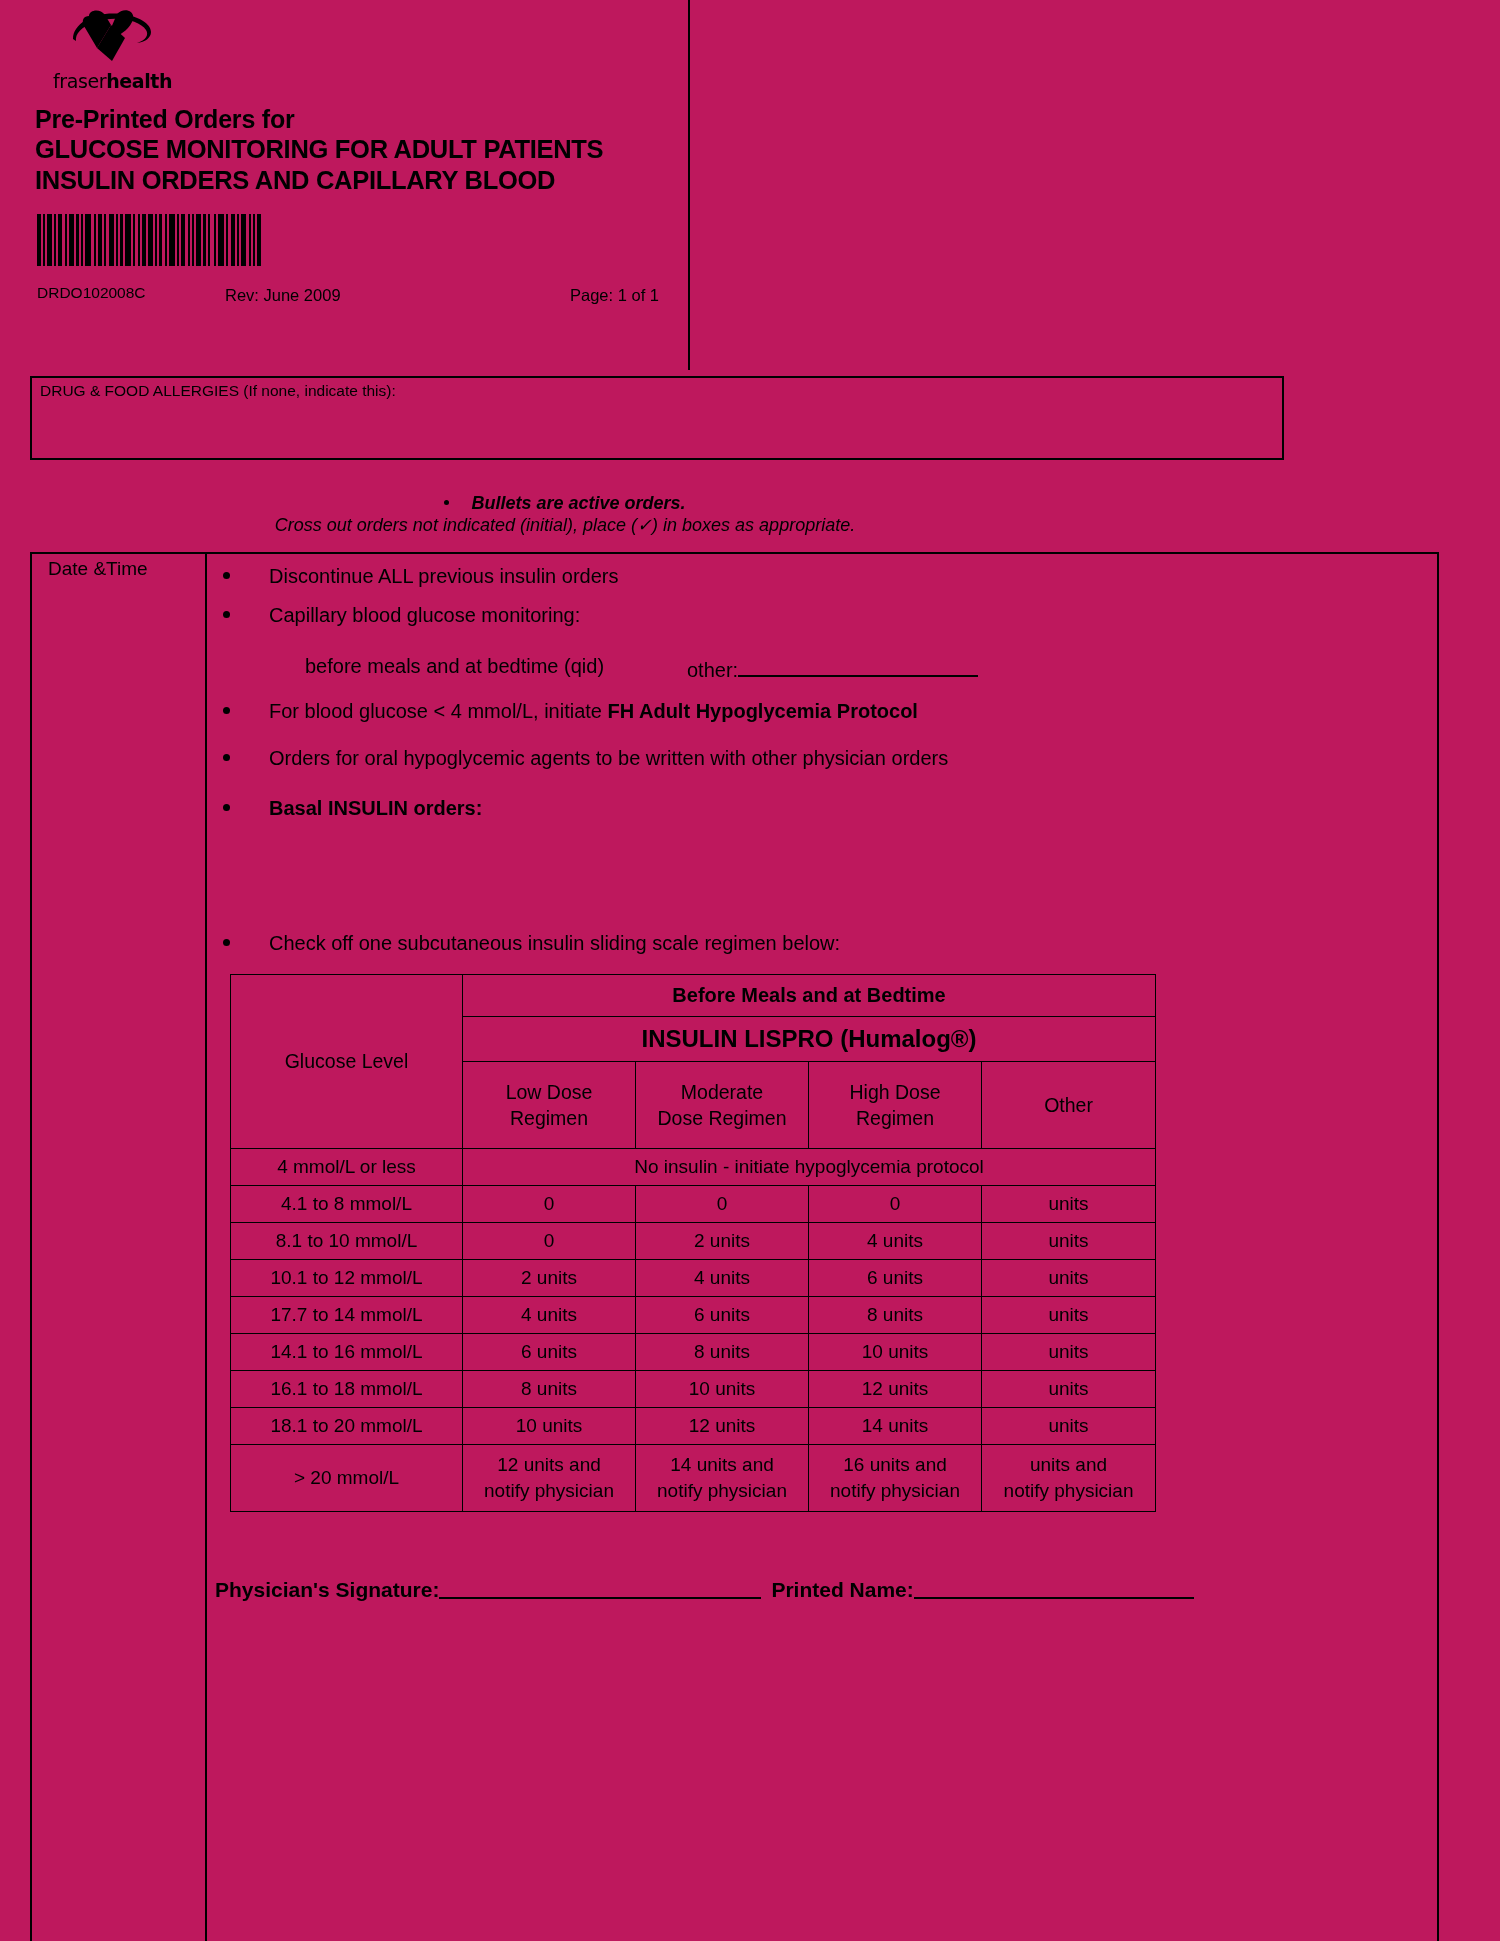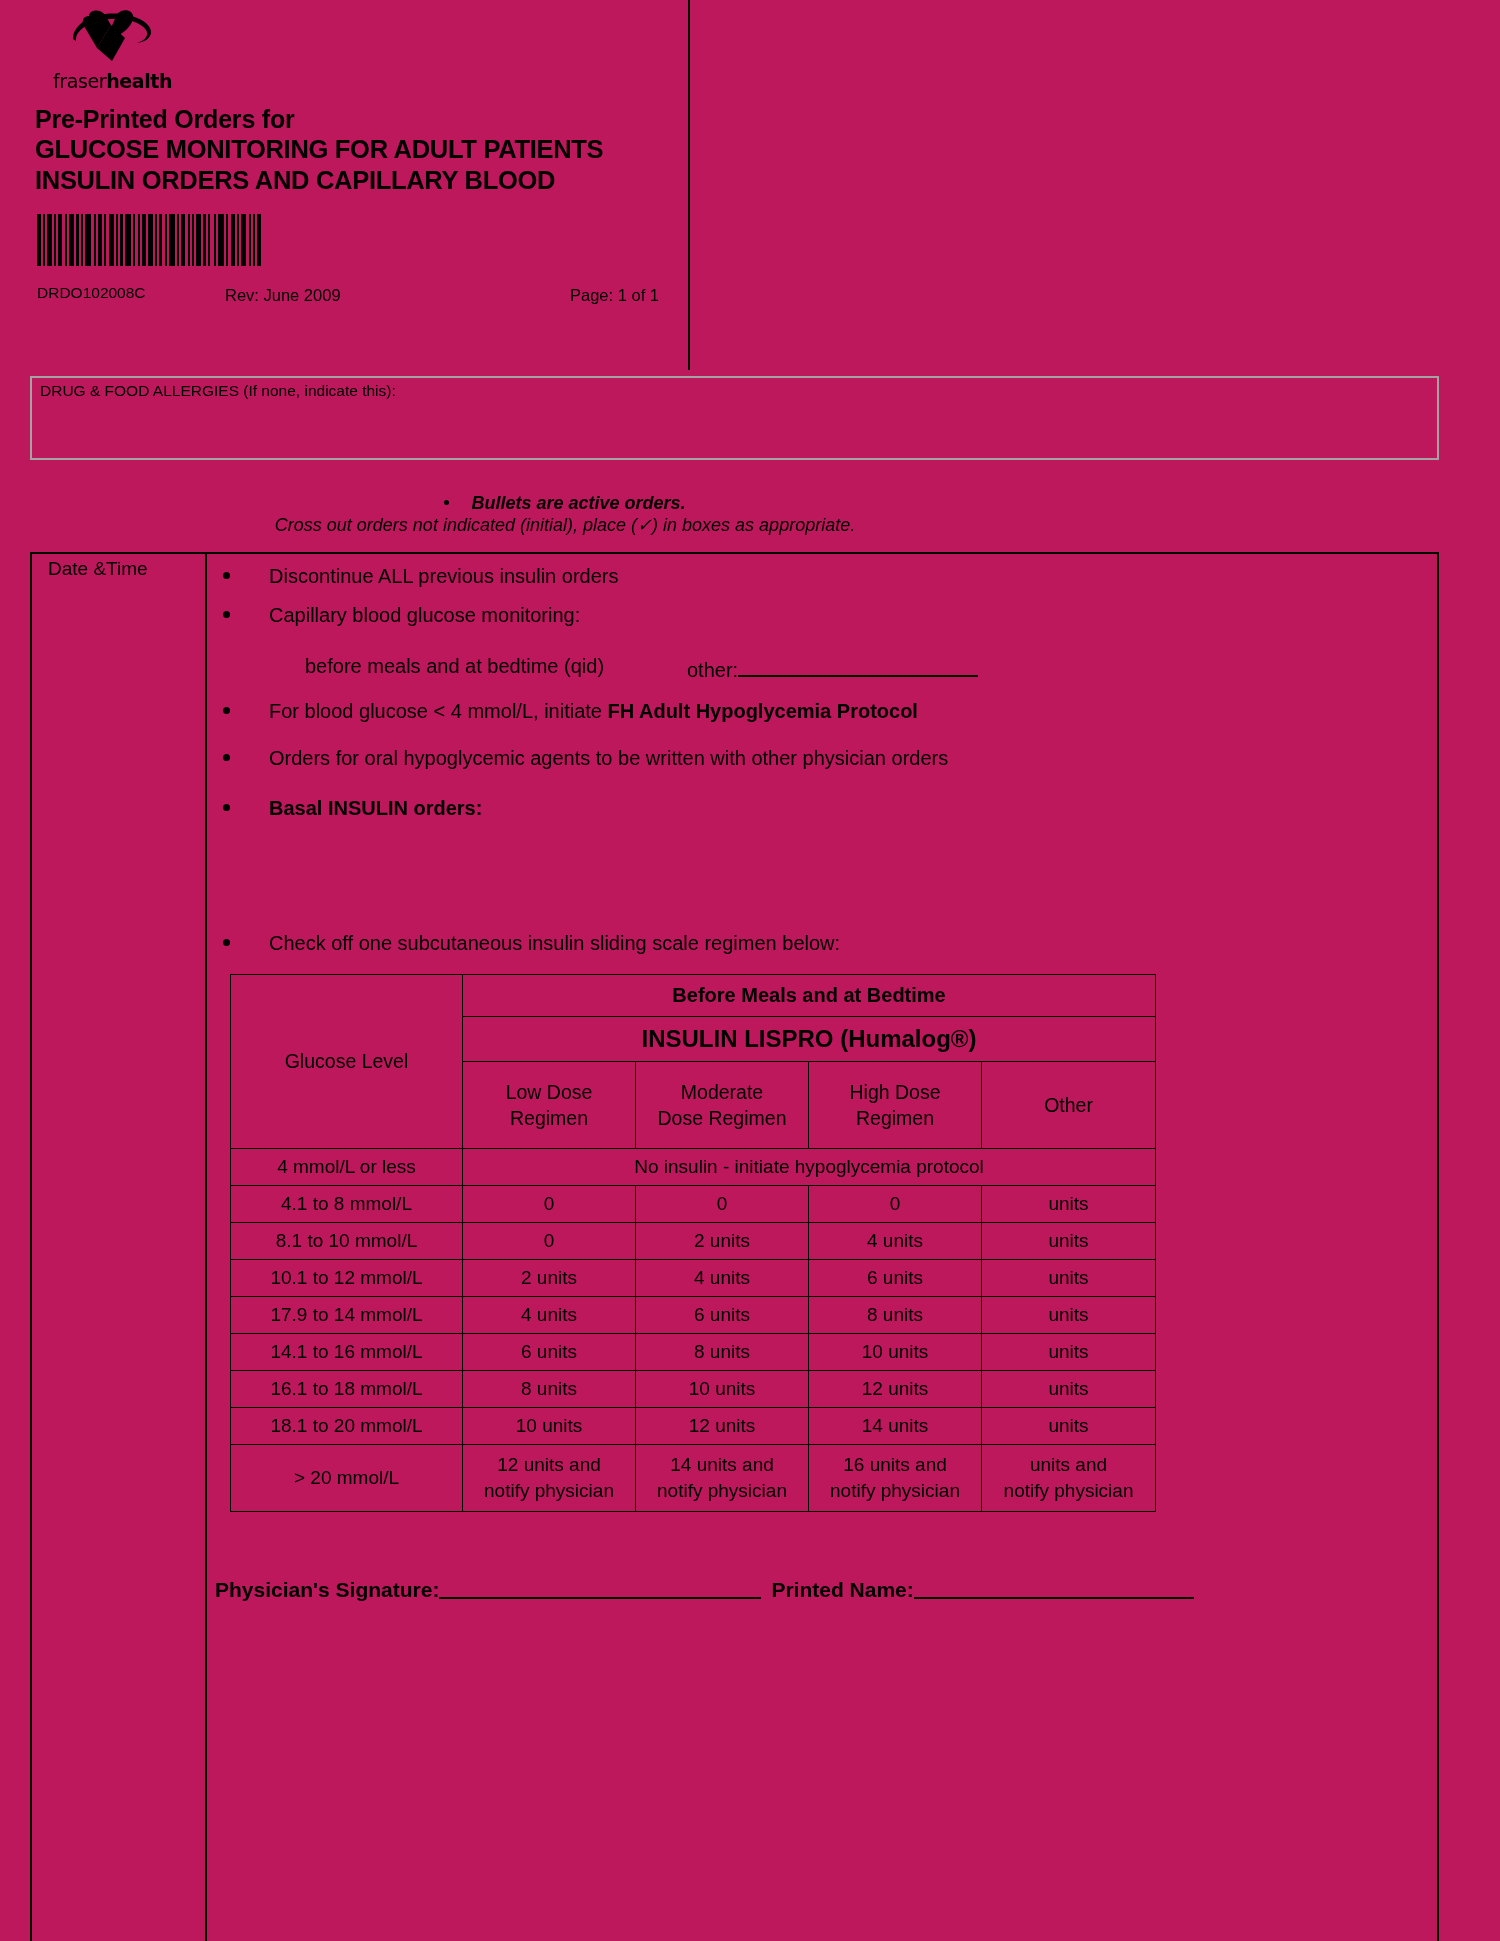--- a/index.html
+++ b/index.html
@@ -91,23 +91,23 @@
   }
   .meta-code { position: absolute; left: 2px; top: 0; }
   .meta-rev  { position: absolute; left: 190px; top: 2px; font-size: 16.5px; }
   .meta-page { position: absolute; left: 535px; top: 2px; font-size: 16.5px; }
 
   
   .allergy-box {
     position: absolute;
     left: 30px;
     top: 376px;
-    width: 1409px;
+    width: 1254px;
     height: 84px;
-    border: 2px solid #a3a3a3;
+    border: 2px solid #000000;
     box-sizing: border-box;
   }
   .allergy-label {
     position: absolute;
     left: 8px;
     top: 4px;
     font-size: 15.5px;
   }
 
   
@@ -476,21 +476,21 @@
               <td class="outer-r">units</td>
             </tr>
             <tr>
               <td class="row-label outer-l">10.1 to 12 mmol/L</td>
               <td>2 units</td>
               <td>4 units</td>
               <td>6 units</td>
               <td class="outer-r">units</td>
             </tr>
             <tr>
-              <td class="row-label outer-l">17.9 to 14 mmol/L</td>
+              <td class="row-label outer-l">17.7 to 14 mmol/L</td>
               <td>4 units</td>
               <td>6 units</td>
               <td>8 units</td>
               <td class="outer-r">units</td>
             </tr>
             <tr>
               <td class="row-label outer-l">14.1 to 16 mmol/L</td>
               <td>6 units</td>
               <td>8 units</td>
               <td>10 units</td>

